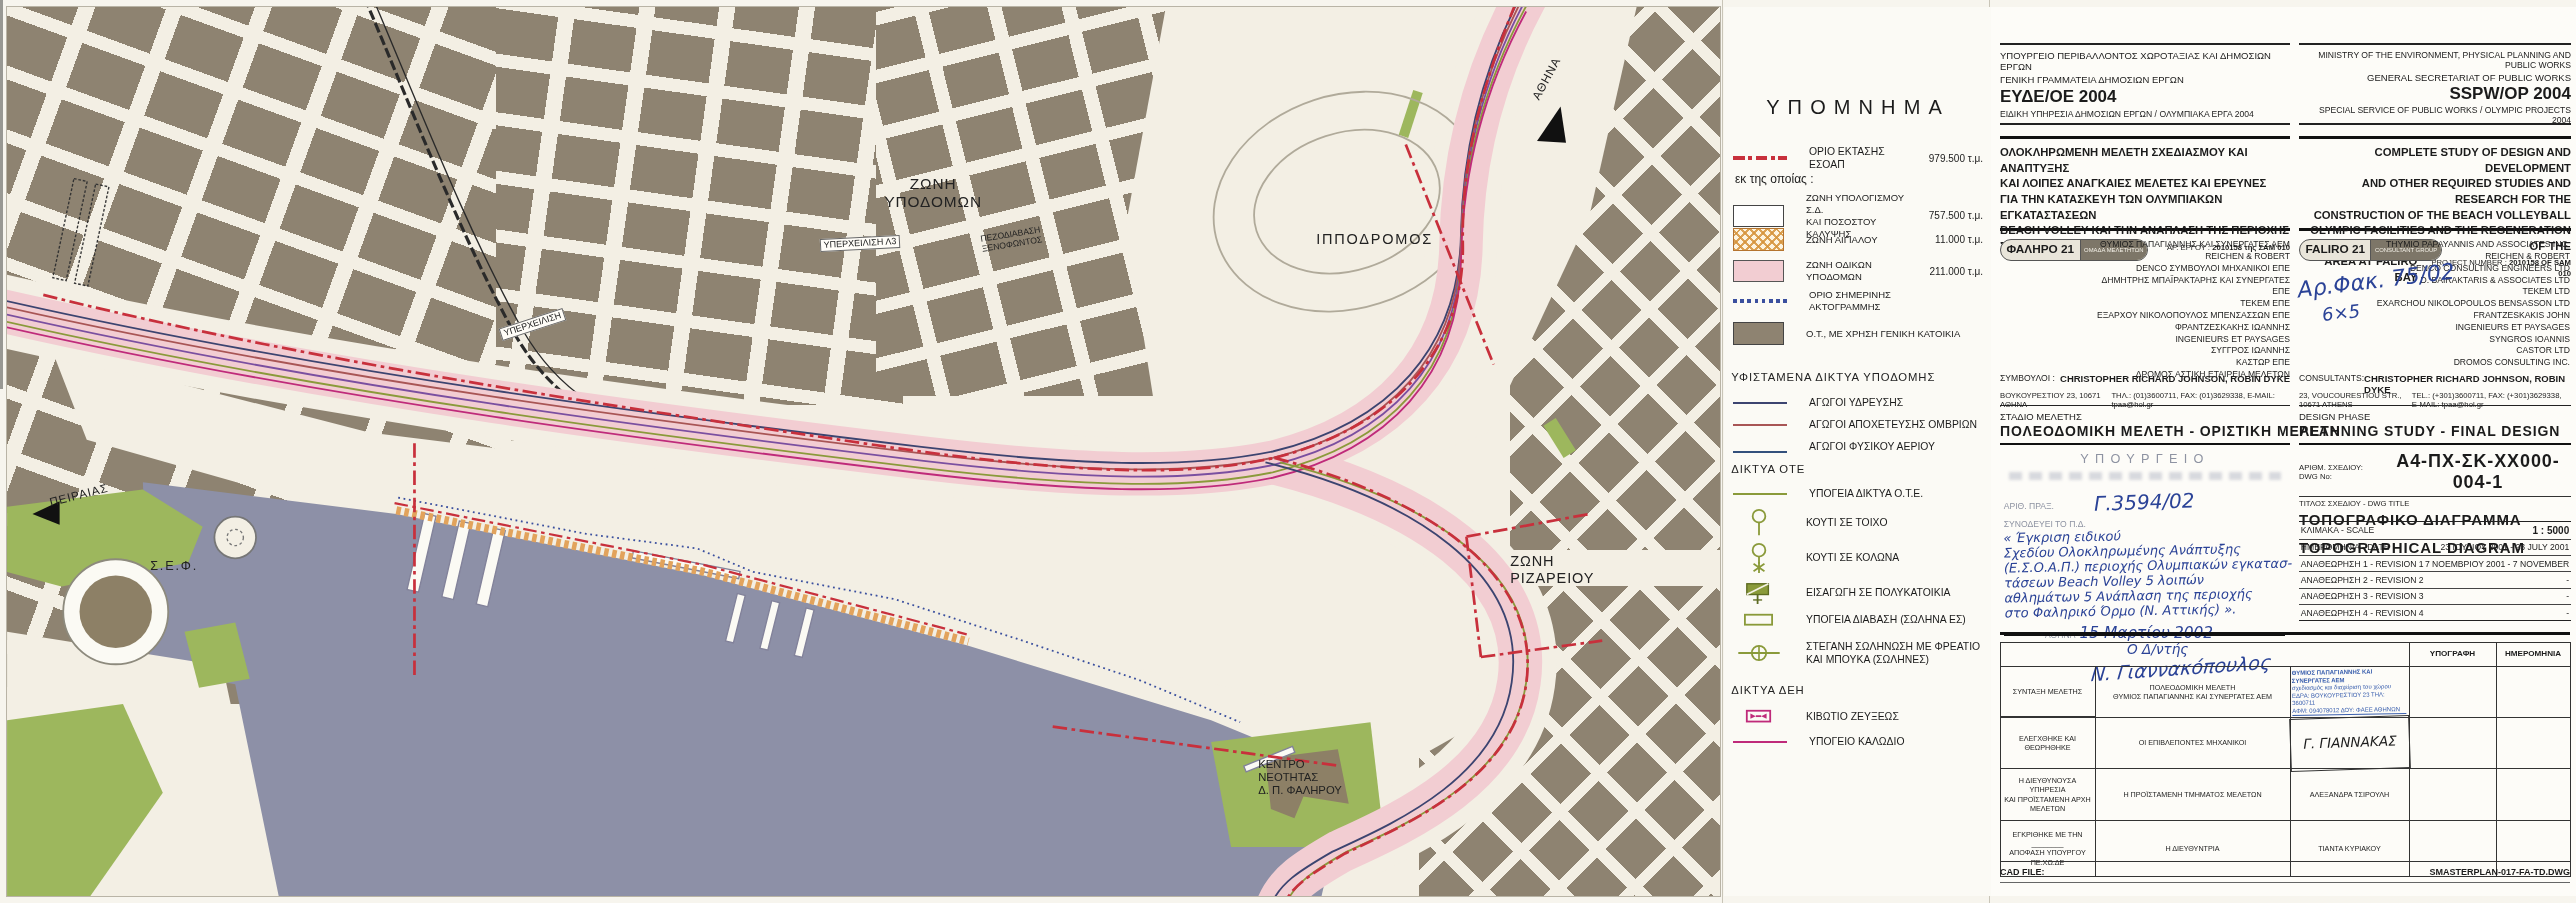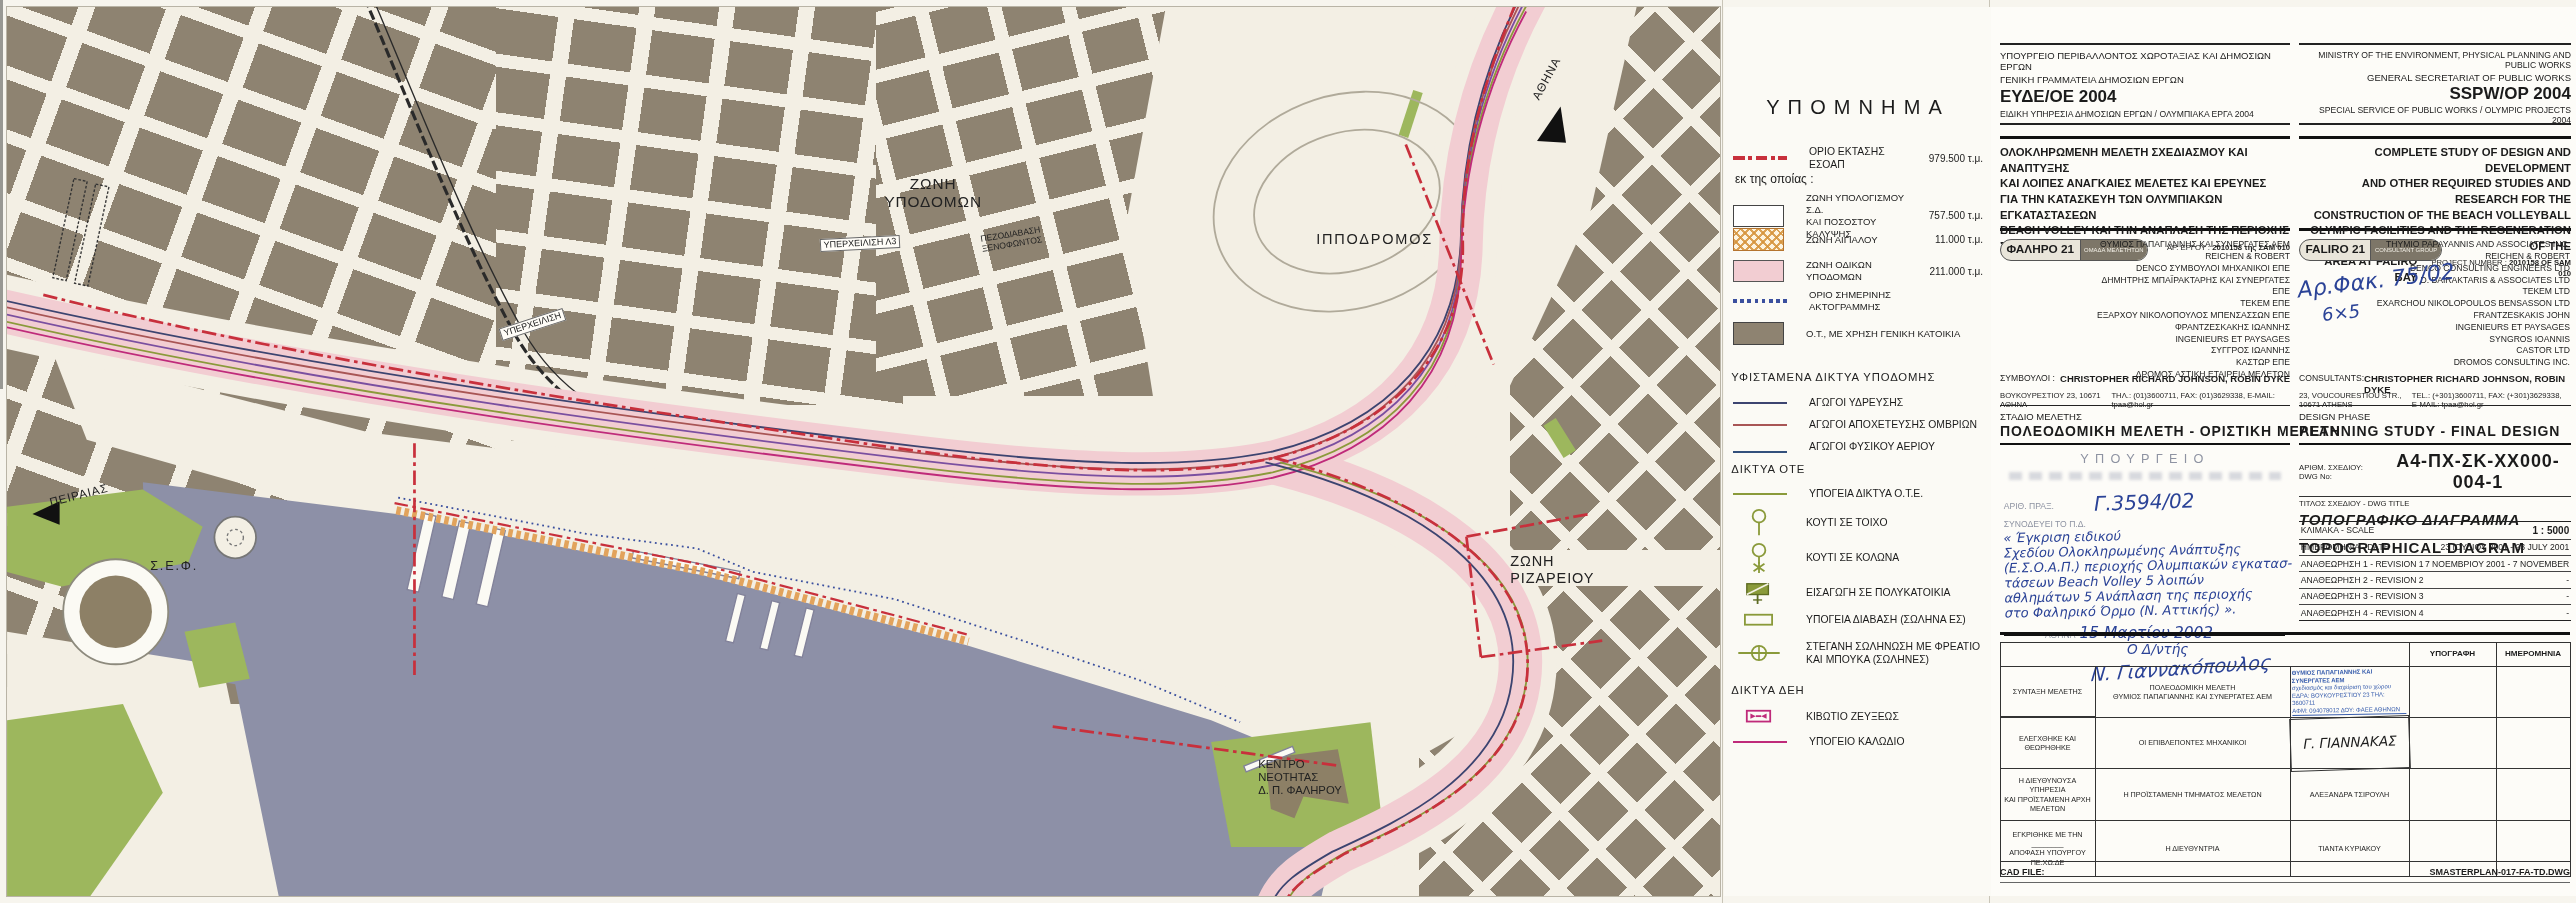--- a/index.html
+++ b/index.html
@@ -440,21 +440,21 @@
   <div class="abs" style="left:308px;top:444px;width:272px;">
     <div style="display:flex;align-items:center;gap:22px;">
       <div>
         <div class="t8">ΑΡΙΘΜ. ΣΧΕΔΙΟΥ:</div>
         <div class="t8">DWG No:</div>
       </div>
       <div style="flex:1;text-align:center;font-size:18px;font-weight:bold;letter-spacing:0.9px;">Α4-ΠΧ-ΣΚ-ΧΧ000-004-1</div>
     </div>
     <div class="rule" style="position:static;width:272px;margin-top:2.7px;height:0.9px;background:#333;"></div>
     <div class="t8" style="margin-top:2.7px;">ΤΙΤΛΟΣ ΣΧΕΔΙΟΥ - DWG TITLE</div>
-    <div style="font-size:15px;font-weight:bold;letter-spacing:0.9px;margin-top:2.7px;font-style:italic;">ΤΟΠΟΓΡΑΦΙΚΟ  ΔΙΑΓΡΑΜΜΑ</div>
+    <div style="font-size:15px;font-weight:bold;letter-spacing:0.9px;margin-top:2.7px;">ΤΟΠΟΓΡΑΦΙΚΟ  ΔΙΑΓΡΑΜΜΑ</div>
     <div style="font-size:15px;font-weight:bold;letter-spacing:0.9px;margin-top:11px;">TOPOGRAPHICAL  DIAGRAM</div>
   </div>
   <div class="abs" style="left:308px;top:514px;width:272px;border-top:1.8px solid #222;">
     <div style="display:flex;justify-content:space-between;border-bottom:0.9px solid #444;padding:2.7px 1.8px;font-size:8.6px;">
       <span>ΚΛΙΜΑΚΑ - SCALE</span>
         <span style="font-weight:bold;font-size:10px;">1 : 5000</span>
     </div>
     <div style="display:flex;justify-content:space-between;border-bottom:0.9px solid #444;padding:2.7px 1.8px;font-size:8.6px;">
       <span>ΗΜΕΡΟΜΗΝΙΑ - DATE</span>
         <span>23 ΙΟΥΛΙΟΥ 2001 - 23 JULY 2001</span>

